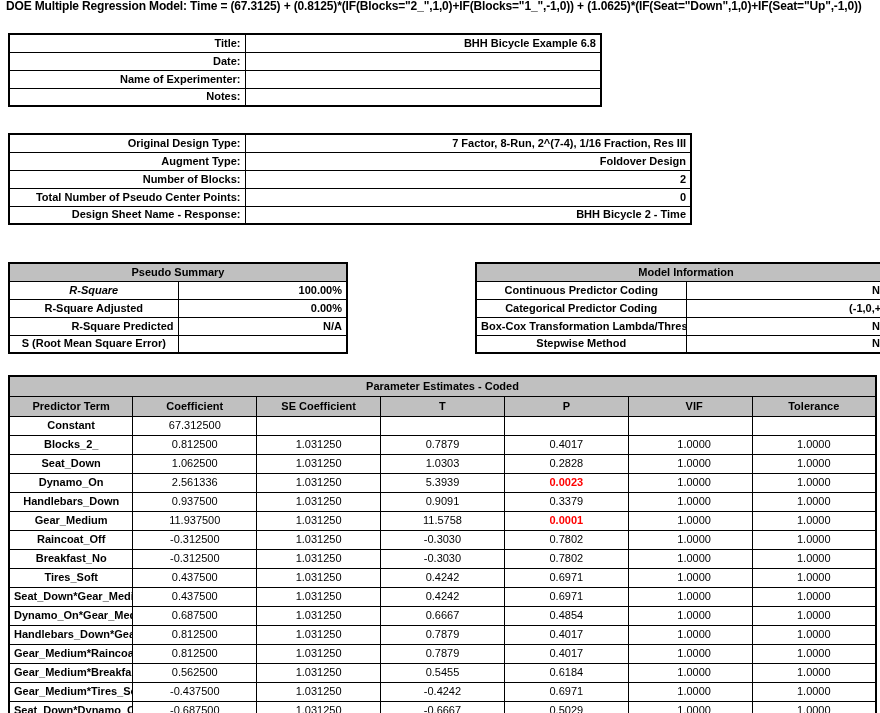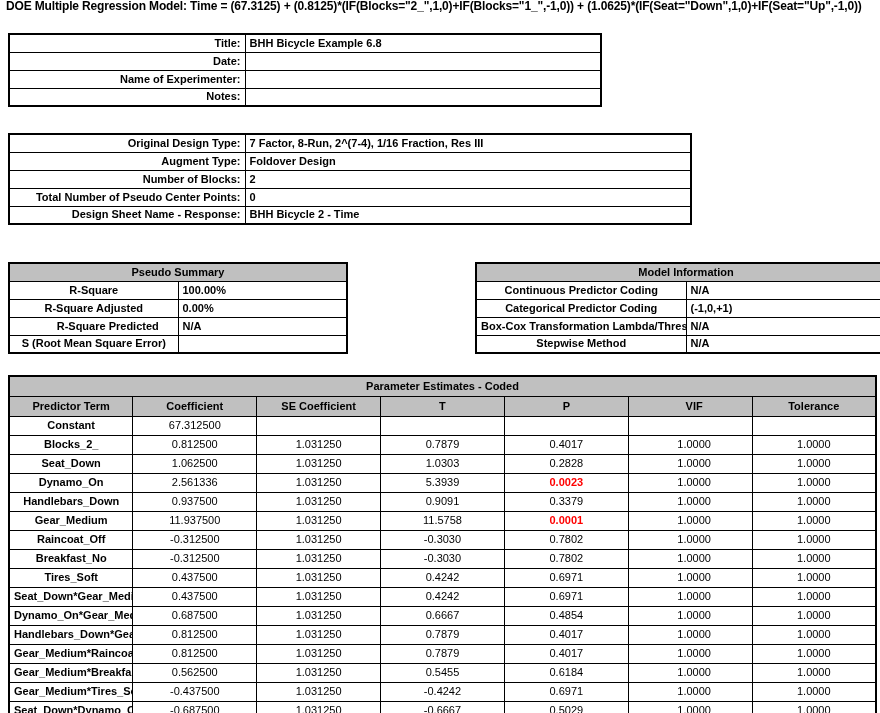--- a/index.html
+++ b/index.html
@@ -42,21 +42,21 @@
     padding: 1px 4px;
     line-height: 13px;
     height: 18px;
     vertical-align: middle;
     overflow: hidden;
     white-space: nowrap;
   }
   table.grid { border: 2px solid #000000; }
 
   .lbl      { text-align: right; font-weight: bold; }
-  .val      { text-align: left; font-weight: normal; }
+  .val      { text-align: right; font-weight: normal; }
   .hdr      { background: #c0c0c0; text-align: center; font-weight: bold; }
   .sig      { color: #ff0000; }
 
   
   #doc-info-table   { left: 8px;  top: 33px;  width: 594px; padding-left: 44px; }
   #design-info-table{ left: 8px;  top: 133px; width: 684px; }
   #model-summary-table { left: 8px;   top: 262px; width: 340px; }
   #model-info-table    { left: 475px; top: 262px; width: 422px; }
   #parameter-estimates-table { left: 8px; top: 375px; width: 869px; }
 
@@ -127,29 +127,29 @@
         </tr>
       </tbody>
   </table>
 
   <table class="grid" id="model-summary-table">
     <tbody>
       <tr>
         <td class="hdr" colspan="2">Pseudo Summary</td>
       </tr>
     <tr>
-          <td class="lbl" style="text-align: center;">R-Square</td>
+          <td class="lbl" style="text-align: center; font-style: italic;">R-Square</td>
           <td class="val">100.00%</td>
         </tr>
         <tr>
           <td class="lbl" style="text-align: center; margin-left: 6px;">R-Square Adjusted</td>
           <td class="val">0.00%</td>
         </tr>
         <tr>
-          <td class="lbl" style="text-align: center; padding-left: 32px;">R-Square Predicted</td>
+          <td class="lbl" style="text-align: right; padding-left: 32px;">R-Square Predicted</td>
           <td class="val">N/A</td>
         </tr>
         <tr>
           <td class="lbl" style="text-align: center;">S (Root Mean Square Error)</td>
           <td class="val"></td>
         </tr>
       </tbody>
   </table>
 
   <table class="grid" id="model-info-table">

